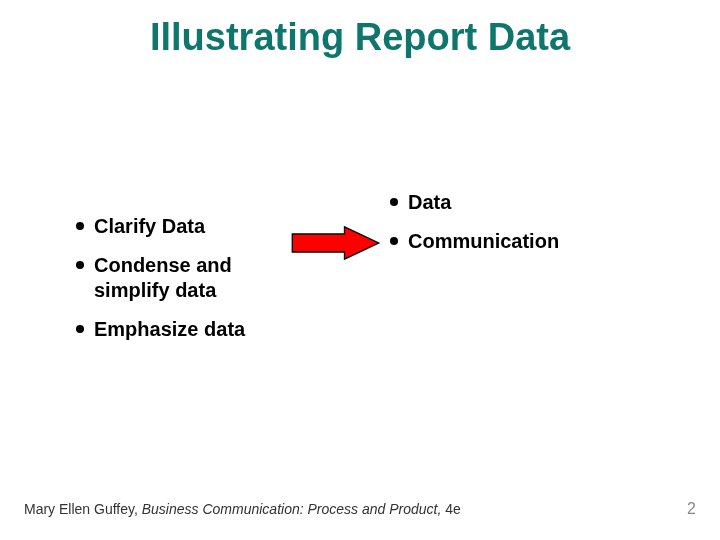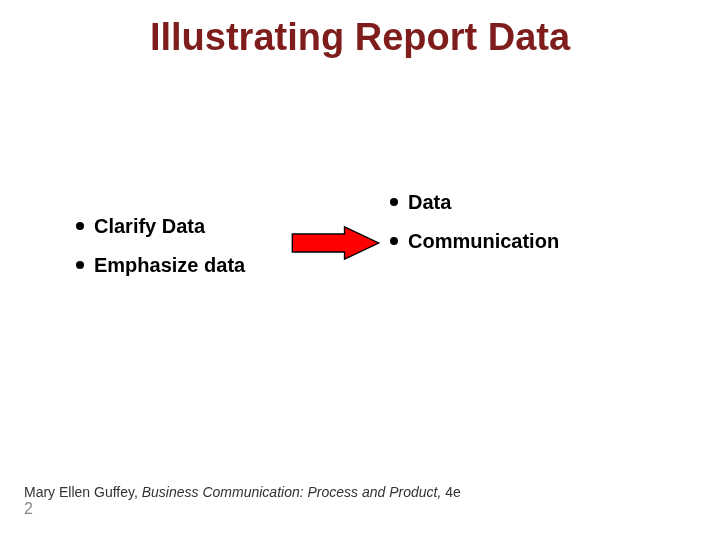--- a/index.html
+++ b/index.html
@@ -5,21 +5,21 @@
   * { margin: 0; padding: 0; box-sizing: border-box; }
   body {
     width: 720px;
     height: 540px;
     background: #ffffff;
     font-family: Arial, Helvetica, sans-serif;
     position: relative;
     overflow: hidden;
   }
   .title {
-    color: #7f1d1d;
+    color: #0f766e;
     font-size: 38px;
     font-weight: bold;
     text-align: center;
     padding-top: 16px;
     padding-left: 70px;
     padding-right: 70px;
   }
   .content {
     position: absolute;
     top: 190px;
@@ -67,37 +67,40 @@
   }
   .footer {
     position: absolute;
     bottom: 22px;
     left: 24px;
     width: 672px;
     color: #333;
     font-size: 14px;
     display: flex;
     justify-content: space-between;
-    align-items: flex-start;
-    flex-direction: column;
+    align-items: center;
   }
   .footer-left .ital { font-style: italic; }
   .page-num { color: #888; font-size: 16px; }
 </style>
 </head>
 <body>
 
 <div class="title">Illustrating Report Data</div>
 
 <div class="content">
 
   <div class="left-col">
     <div class="bullet-item">
       <span class="bullet-dot"></span>
       <span class="bullet-text">Clarify Data</span>
+    </div>
+    <div class="bullet-item">
+      <span class="bullet-dot"></span>
+      <span class="bullet-text">Condense and simplify data</span>
     </div>
     <div class="bullet-item">
       <span class="bullet-dot"></span>
       <span class="bullet-text">Emphasize data</span>
     </div>
   </div>
 
   <div class="arrow-wrap">
     <svg viewBox="0 0 100 40" width="95" height="36">
       <polygon points="2,10 60,10 60,2 98,20 60,38 60,30 2,30" stroke="#000" stroke-width="1.5" fill="#ff0000"></polygon>

